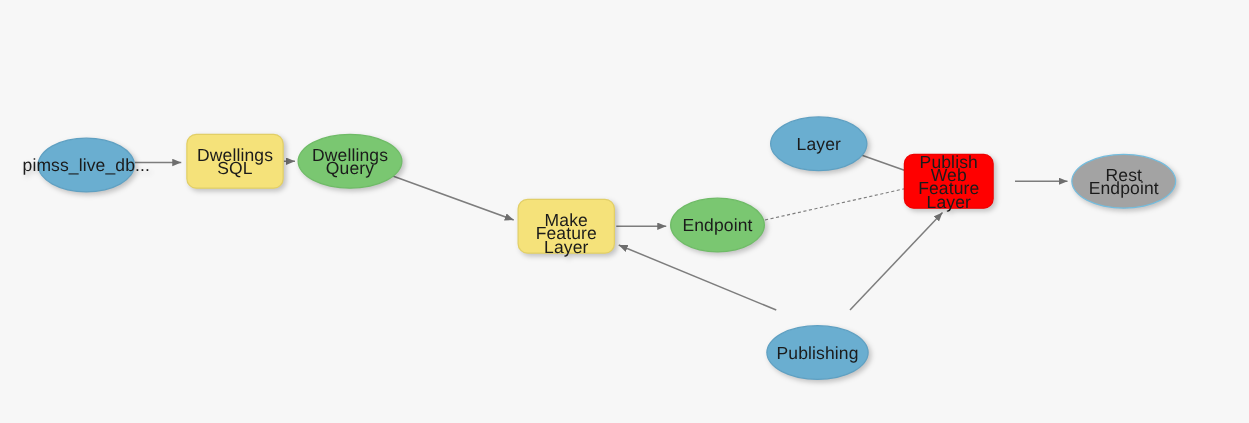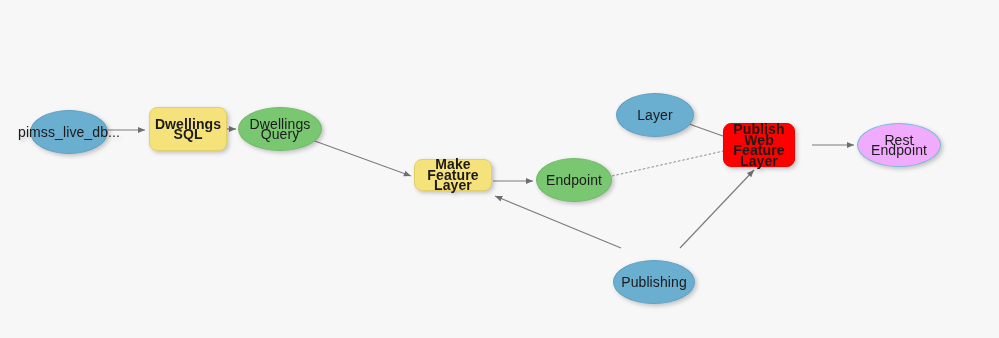--- a/index.html
+++ b/index.html
@@ -39,24 +39,23 @@
     line-height: 10.5px;
     letter-spacing: 0.1px;
     white-space: pre-line;
     filter: drop-shadow(2px 2px 2px rgba(0,0,0,0.22));
   }
   .node.ellipse {
     border-radius: 50%;
   }
   .node.box {
     border-radius: 8px;
-    font-weight: bold;
   }
   .n-blue    { background: #6aaed0; border: 1px solid #5fa0c2; }
-  .n-skyblue { background: #f0abfc; border: 1px solid #74bcdd; }
+  .n-skyblue { background: #a3a3a3; border: 1px solid #74bcdd; }
   .n-green   { background: #7ac771; border: 1px solid #6fbb67; }
   .n-yellow  { background: #f5e27a; border: 1px solid #e2cf66; }
   .n-red     { background: #ff0000; border: 1px solid #ef0000; }
   .node-label {
     display: block;
     padding: 0 3px;
     pointer-events: none;
   }
 </style>
 </head>
@@ -81,21 +80,21 @@
         <line x1="689" y1="124" x2="737" y2="141" stroke="#7d7d7d" stroke-width="1.2" marker-end="url(#arrow)"></line>
         <line x1="680" y1="248" x2="754" y2="170" stroke="#7d7d7d" stroke-width="1.2" marker-end="url(#arrow)"></line>
         <line x1="621" y1="248" x2="495" y2="196" stroke="#7d7d7d" stroke-width="1.2" marker-end="url(#arrow)"></line>
         <line x1="812" y1="145" x2="854" y2="145" stroke="#7d7d7d" stroke-width="1.2" marker-end="url(#arrow)"></line>
       </g>
   </svg>
   <div id="nodes">
       <div class="node ellipse n-blue" style="left: 30px; top: 110px; width: 78px; height: 44px;"><span class="node-label">pimss_live_db...</span></div>
       <div class="node box n-yellow" style="left: 149px; top: 107px; width: 78px; height: 44px;"><span class="node-label">Dwellings SQL</span></div>
       <div class="node ellipse n-green" style="left: 238px; top: 107px; width: 84px; height: 44px; align-items: center;"><span class="node-label">Dwellings Query</span></div>
-      <div class="node box n-yellow" style="left: 414px; top: 159px; width: 78px; height: 32px;"><span class="node-label">Make Feature
+      <div class="node box n-yellow" style="left: 414px; top: 159px; width: 78px; height: 44px; align-items: flex-end;"><span class="node-label">Make Feature
 Layer</span></div>
       <div class="node ellipse n-green" style="left: 536px; top: 158px; width: 76px; height: 44px;"><span class="node-label">Endpoint</span></div>
       <div class="node ellipse n-blue" style="left: 616px; top: 93px; width: 78px; height: 44px;"><span class="node-label">Layer</span></div>
       <div class="node ellipse n-blue" style="left: 613px; top: 260px; width: 82px; height: 44px;"><span class="node-label">Publishing</span></div>
       <div class="node box n-red" style="left: 723px; top: 123px; width: 72px; height: 44px;"><span class="node-label">Publish Web
 Feature Layer</span></div>
       <div class="node ellipse n-skyblue" style="left: 857px; top: 123px; width: 84px; height: 44px;"><span class="node-label">Rest Endpoint</span></div>
     </div>
 </div>
 

